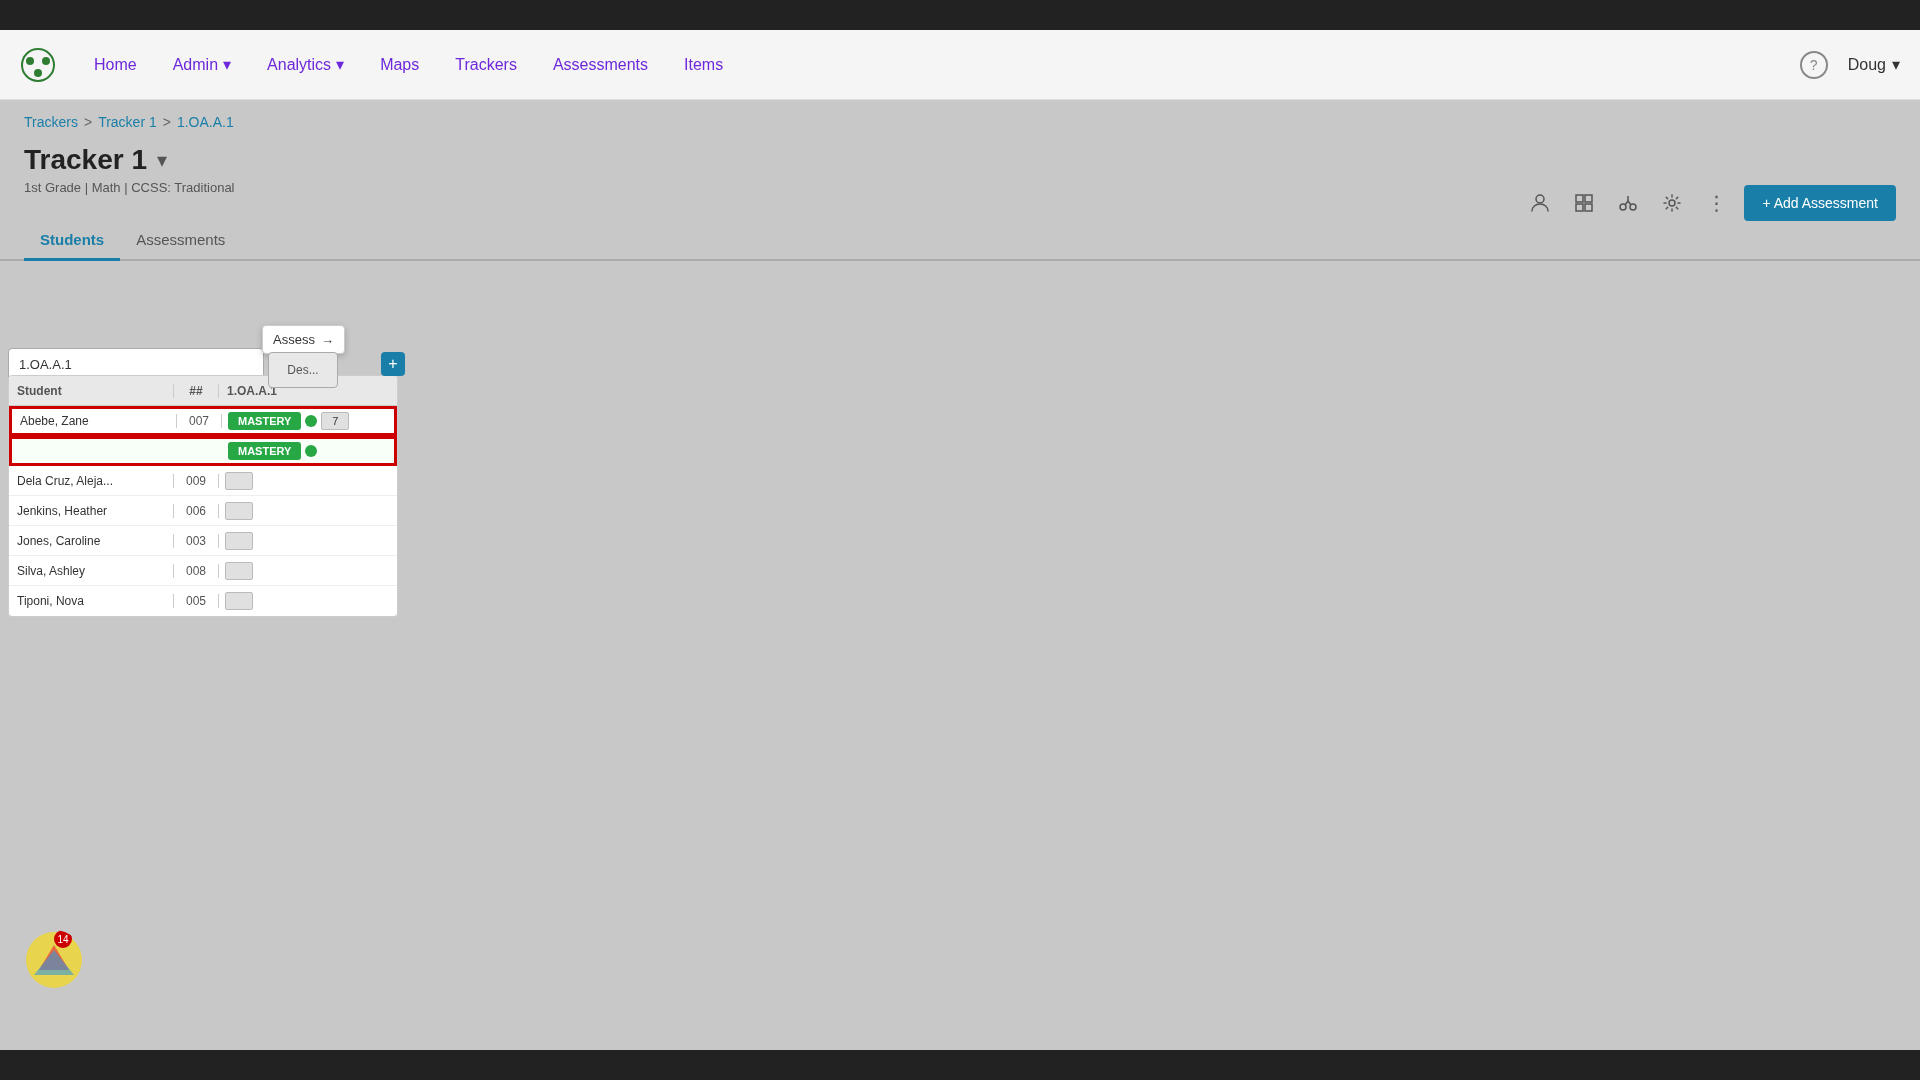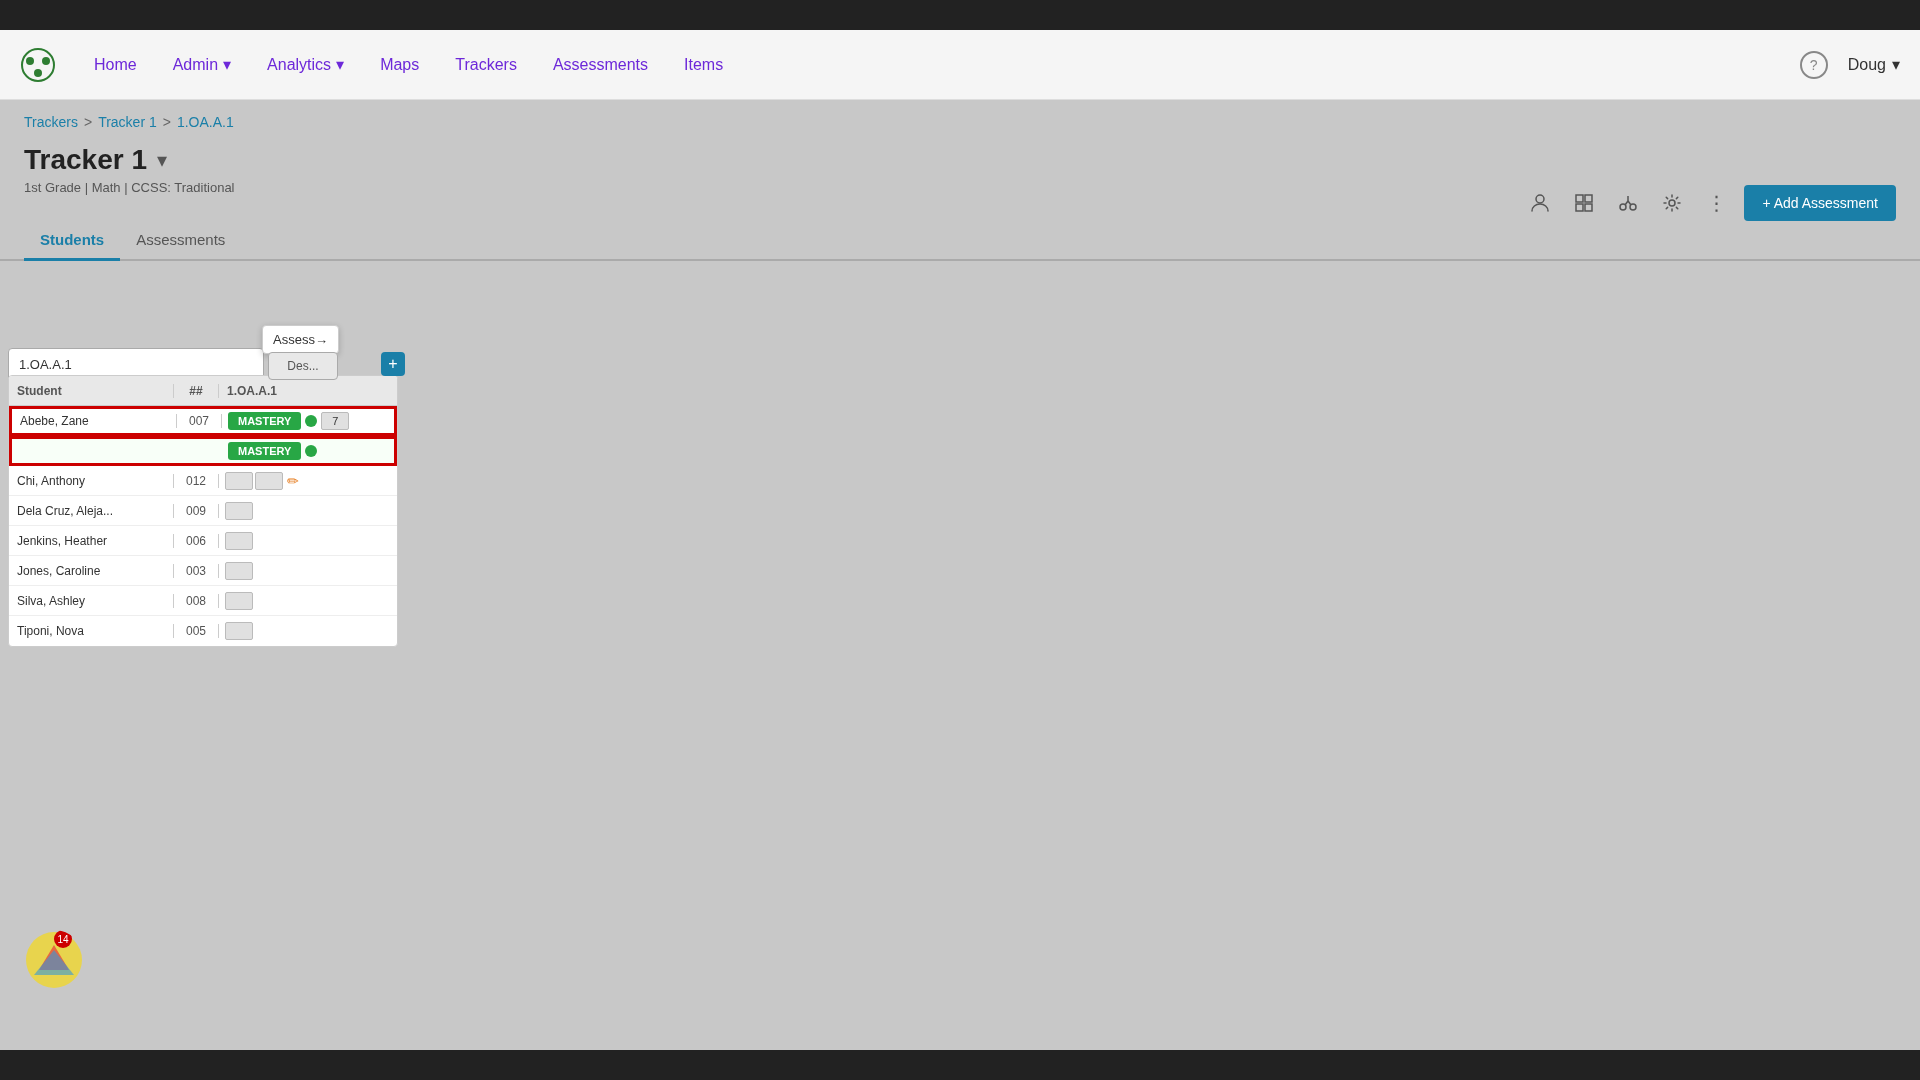--- a/index.html
+++ b/index.html
@@ -168,20 +168,21 @@
     .assess-popup {
       position: absolute;
       top: 295px;
       left: 262px;
       background: white;
       border: 1px solid #ccc;
       border-radius: 4px;
       padding: 6px 10px;
       display: flex;
       align-items: center;
+      gap: 6px;
       font-size: 13px;
       color: #333;
       cursor: pointer;
       box-shadow: 0 2px 6px rgba(0,0,0,0.2);
       z-index: 10;
     }
 
     
     .standard-label {
       position: absolute;
@@ -295,21 +296,21 @@
       font-size: 16px;
       z-index: 10;
     }
 
     
     .des-btn {
       position: absolute;
       top: 322px;
       left: 268px;
       width: 70px;
-      height: 28px;
+      height: 36px;
       background: #e8e8e8;
       border: 1px solid #aaa;
       border-radius: 4px;
       cursor: pointer;
       font-size: 12px;
       color: #555;
       display: flex;
       align-items: center;
       justify-content: center;
       z-index: 10;
@@ -480,31 +481,20 @@
 
     <div class="tracker-row" style="border: 3px solid #cc0000; background:#f8fff8;">
       <div class="td-student"></div>
       <div class="td-num"></div>
       <div class="td-standard">
         <span class="mastery-badge">MASTERY</span>
         <span class="dot-green"></span>
       </div>
     </div>
 
-    <div class="tracker-row">
-      <div class="td-student">Chi, Anthony</div>
-      <div class="td-num">012</div>
-      <div class="td-standard">
-        <div class="score-pair">
-          <span class="score-box"></span>
-          <span class="score-box"></span>
-        </div>
-        <span class="edit-icon">✏</span>
-      </div>
-    </div>
 
     <div class="tracker-row">
       <div class="td-student">Dela Cruz, Aleja...</div>
       <div class="td-num">009</div>
       <div class="td-standard">
         <span class="score-box"></span>
       </div>
     </div>
 
     <div class="tracker-row">

